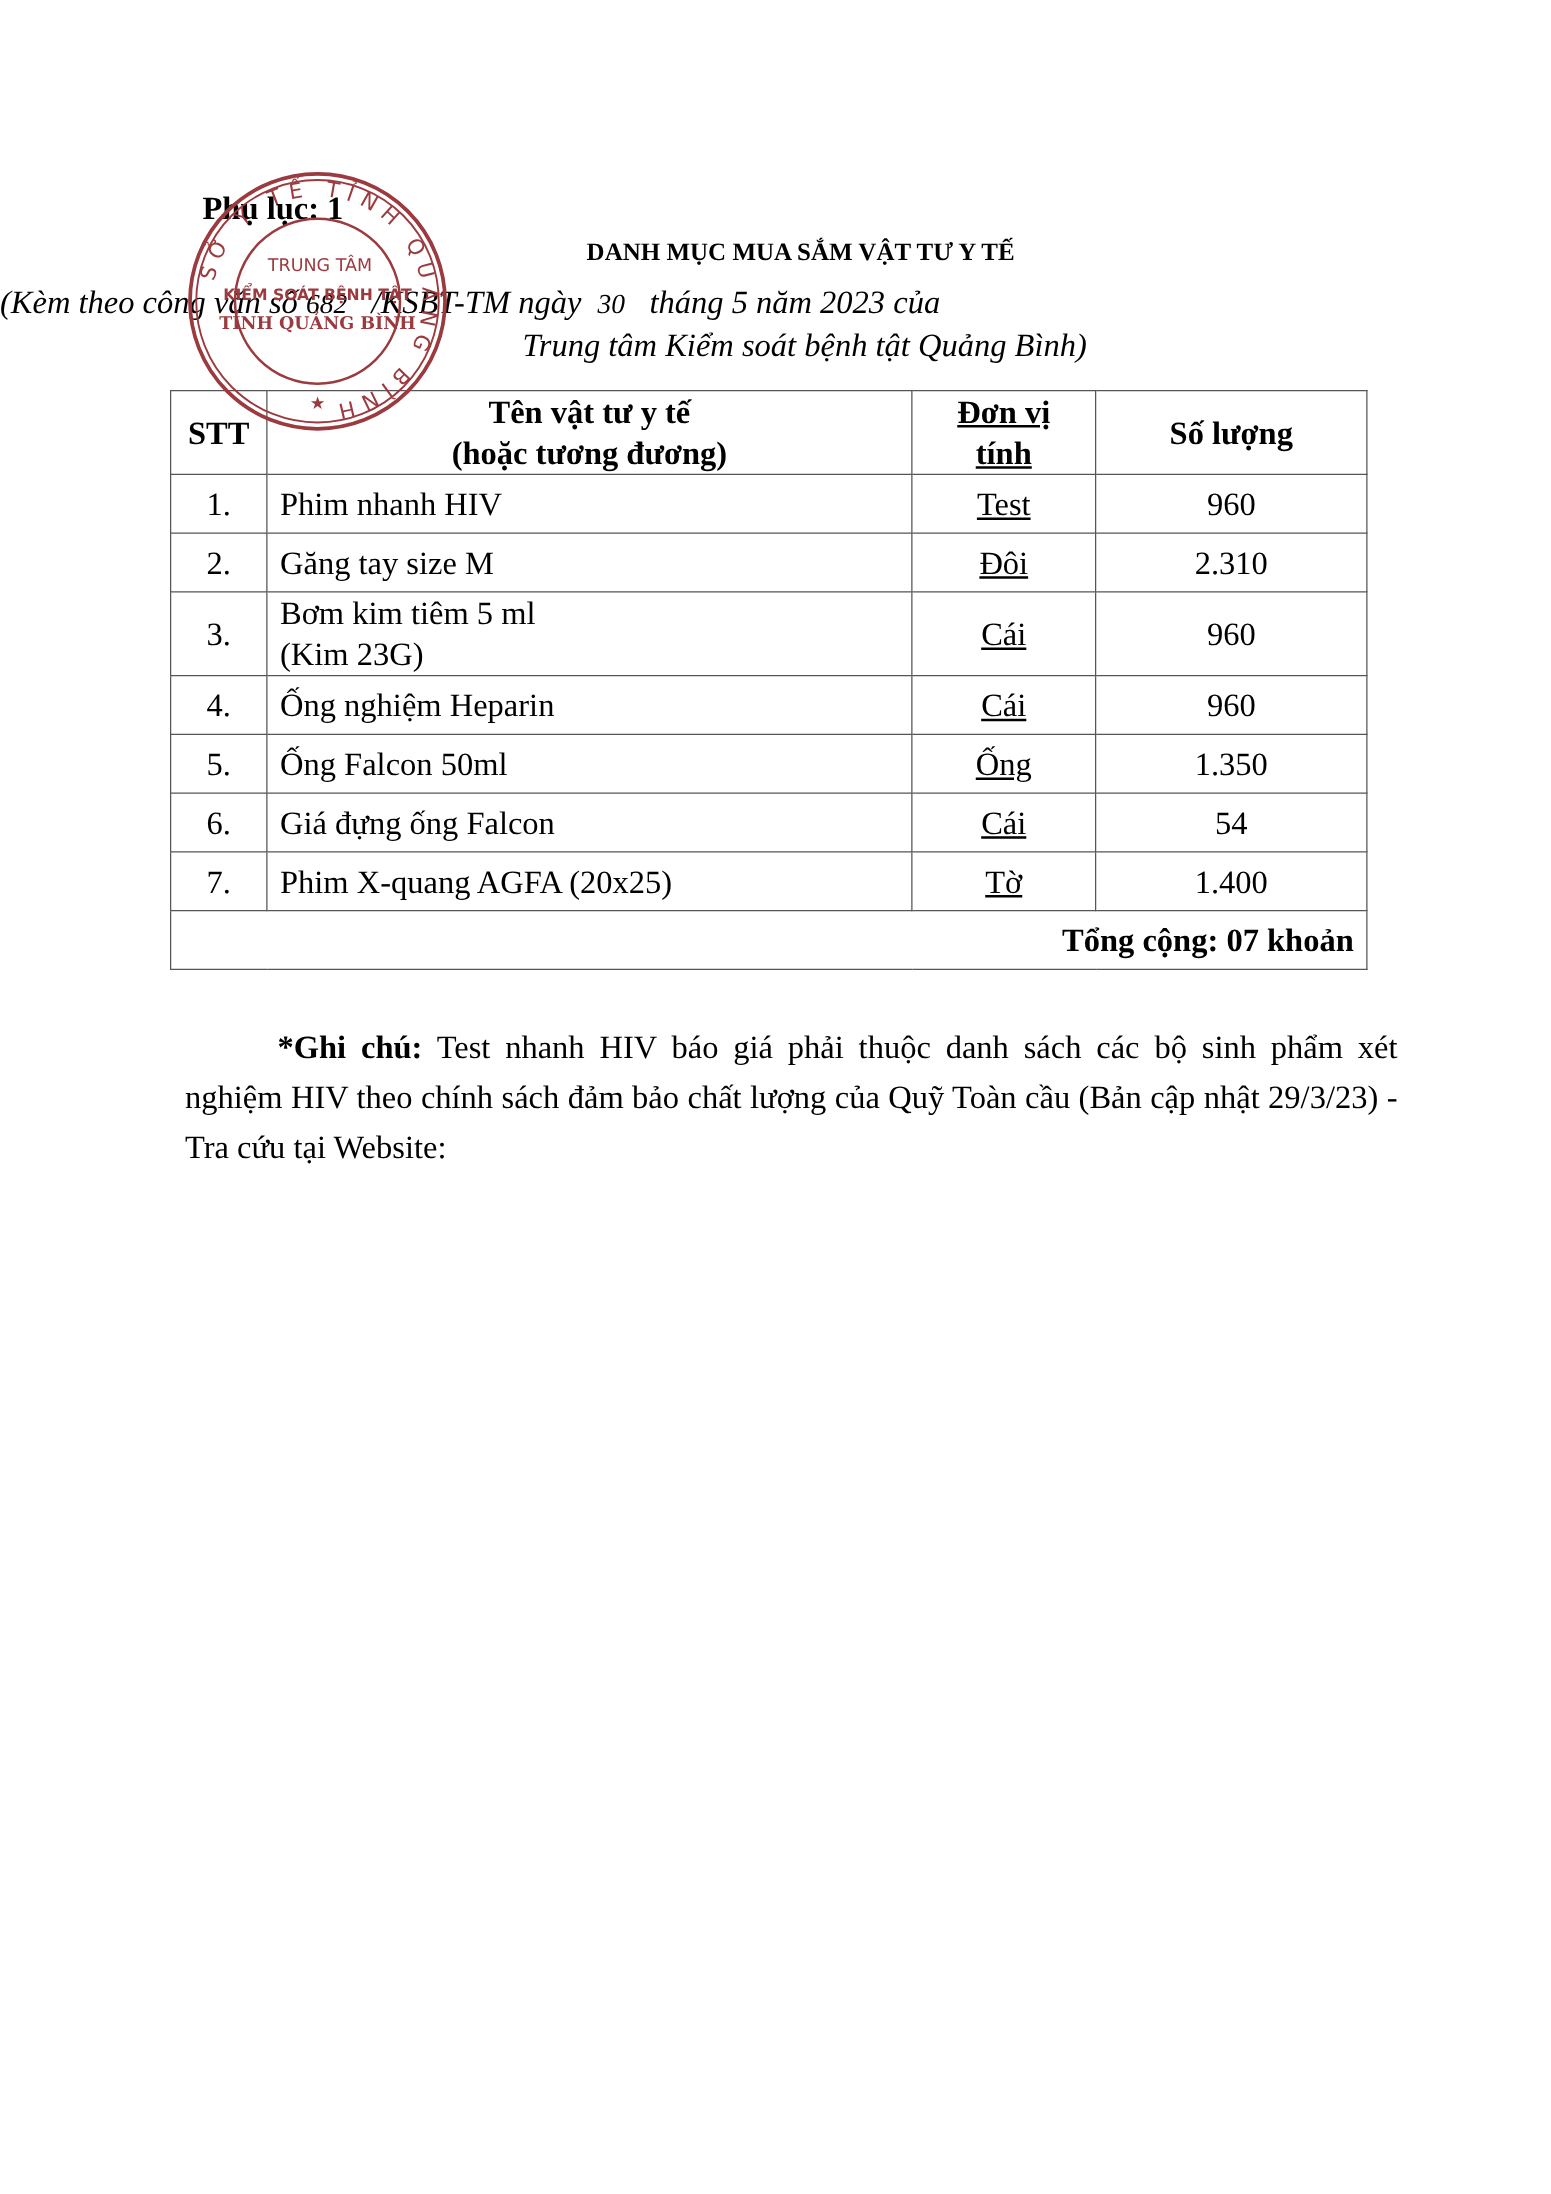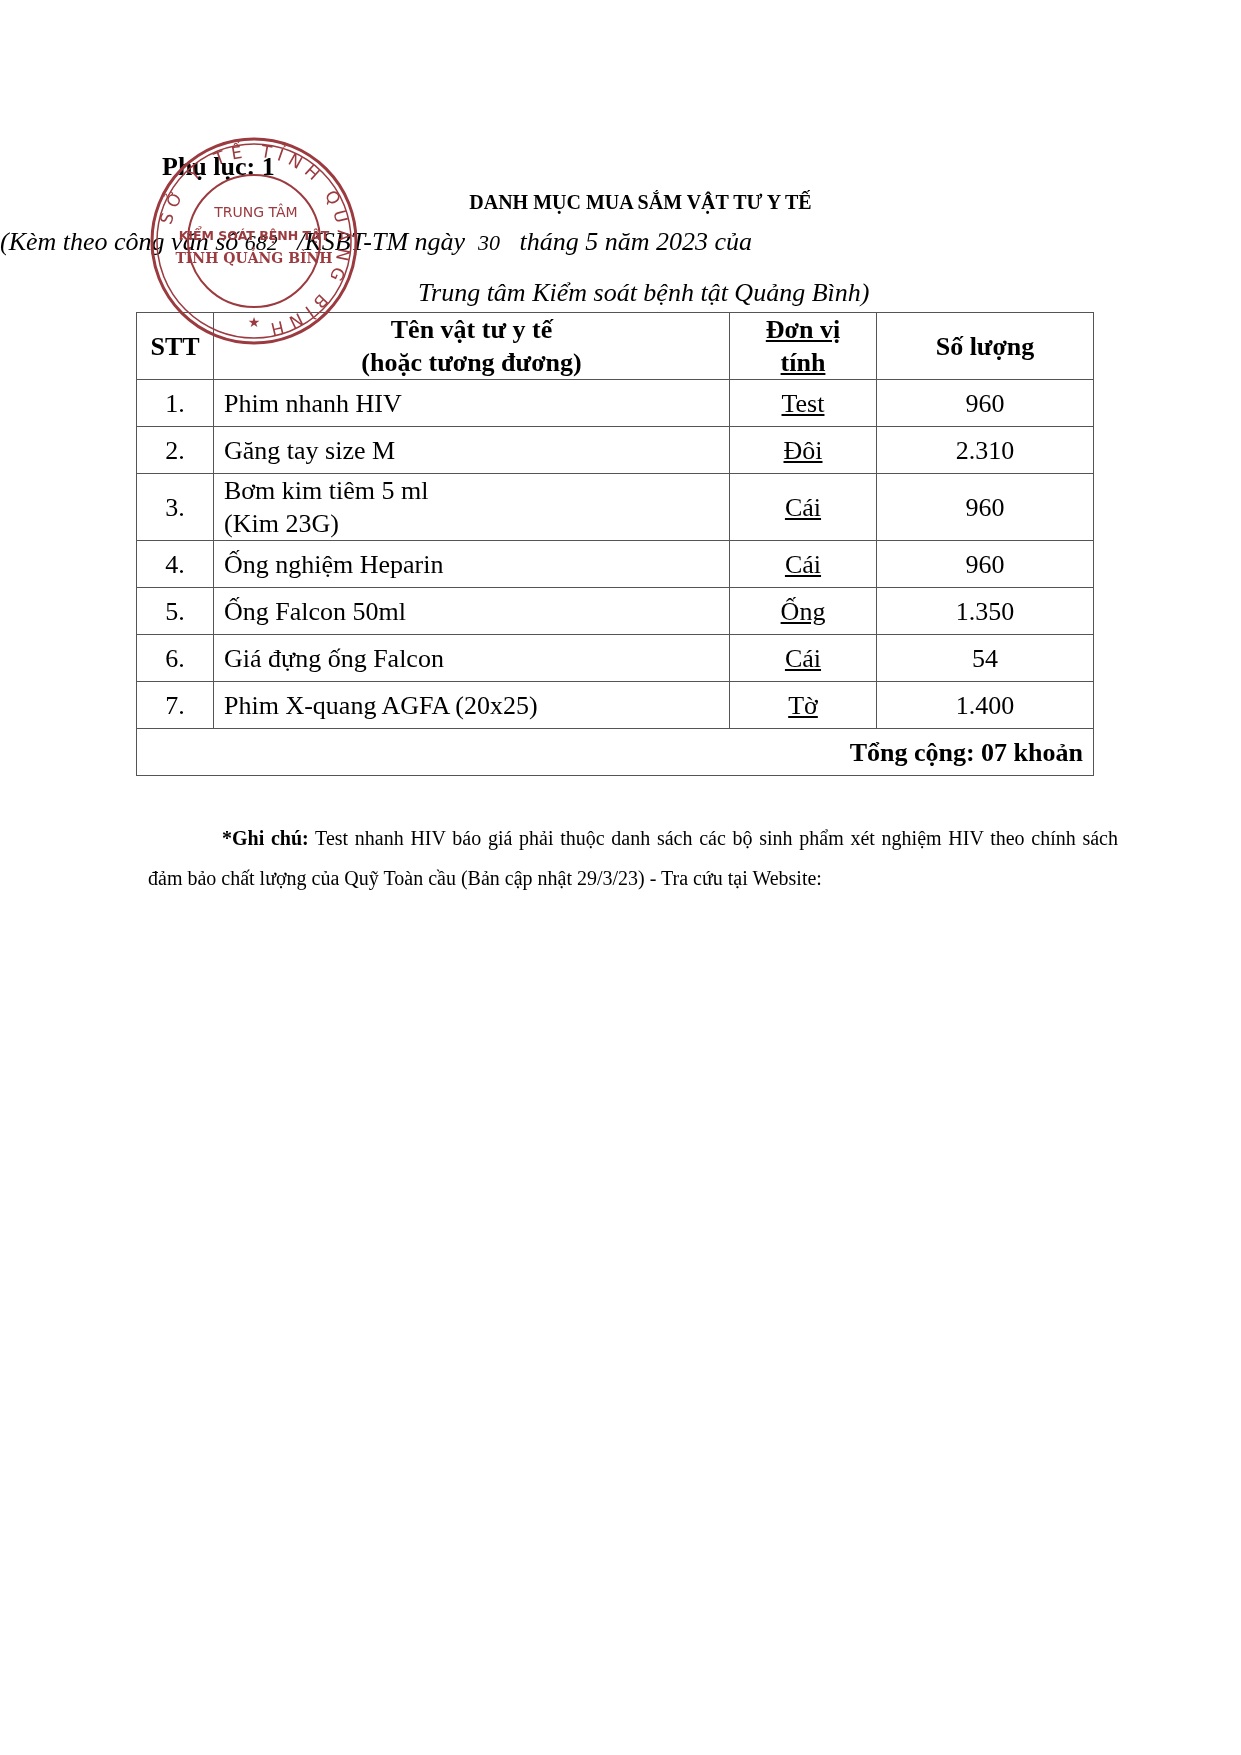--- a/index.html
+++ b/index.html
@@ -14,21 +14,21 @@
   .title {
     position: absolute; left: 0; width: 100%; top: 191px; text-align: center;
     font-size: 20px; font-weight: bold; padding-left: 40px; box-sizing: border-box;
     z-index: 1;
   }
   .subtitle {
     position: absolute; left: 0; width: 100%; text-align: center;
     font-size: 26px; font-style: italic; z-index: 1;
   }
   .subtitle.l1 { top: 227px; box-sizing: border-box; text-align: left; }
-  .subtitle.l2 { top: 278px; padding-left: 418px; box-sizing: border-box; text-align: left; }
+  .subtitle.l2 { top: 262px; padding-left: 418px; box-sizing: border-box; text-align: left; }
   .subtitle .num { font-size: 22px; }
   .stamp {
     position: absolute; left: 150px; top: 137px; width: 208px; height: 208px;
     z-index: 2; pointer-events: none;
   }
   table.items {
     position: absolute; left: 136px; top: 312px; width: 958px;
     border-collapse: collapse; font-size: 26px; z-index: 1;
   }
   table.items td, table.items th {
@@ -38,21 +38,21 @@
   .col-stt { width: 56px; text-align: center; margin-left: 34px; }
   .col-name { width: 495px; text-align: left; }
   .col-unit { width: 126px; text-align: center; text-decoration: underline; }
   .col-qty { text-align: center; }
   tr.hdr th { height: 66px; }
   tr.row td { height: 46px; }
   tr.row.tall td { height: 66px; }
   tr.total td { height: 46px; text-align: right; font-weight: bold; }
   .note {
     position: absolute; left: 148px; top: 818px; width: 970px;
-    font-size: 20px; line-height: 40px; text-align: justify; z-index: 1;
+    font-size: 26px; line-height: 40px; text-align: justify; z-index: 1;
   }
   .note .indent { display: inline-block; width: 74px; }
   .note b { font-weight: bold; }
   .url-line { display: block; text-align: left; }
 </style>
 </head>
 <body>
 
 <div class="appendix-label">Phụ lục: 1</div>
 

